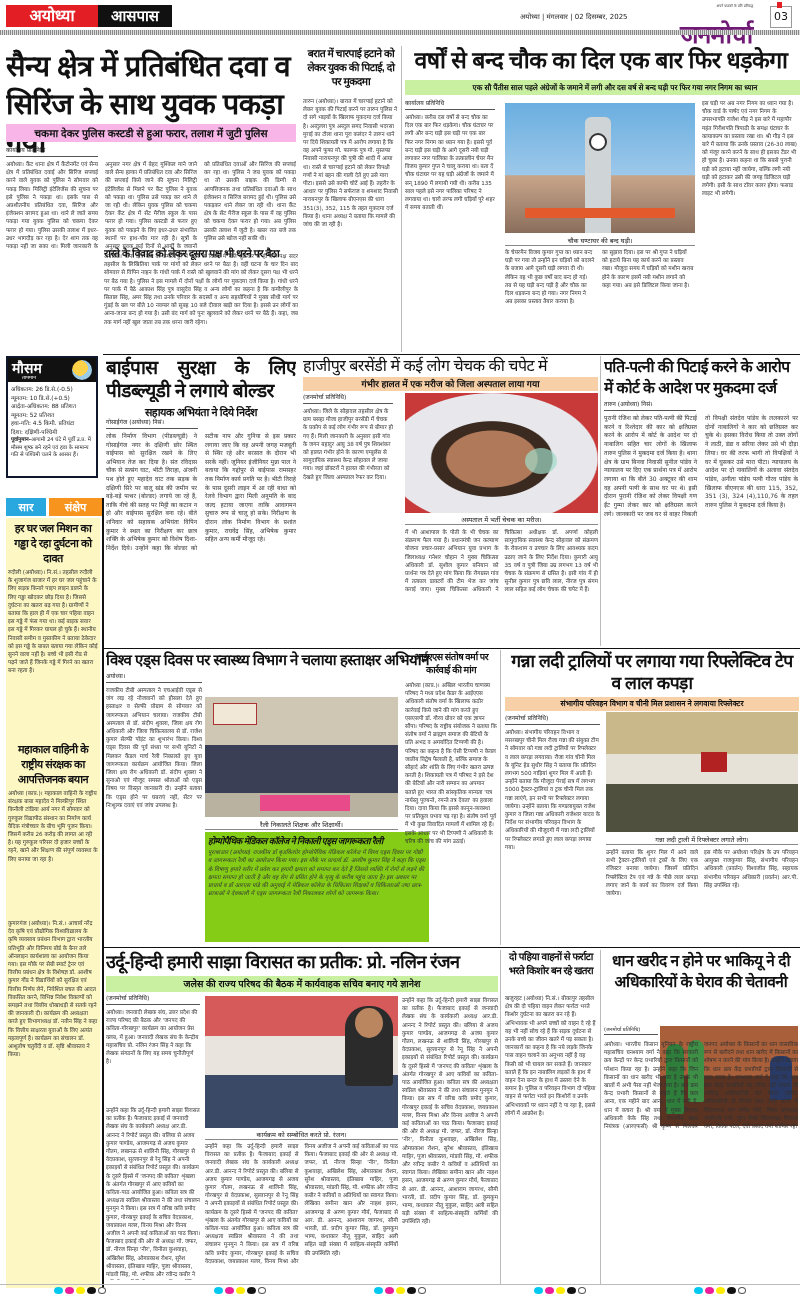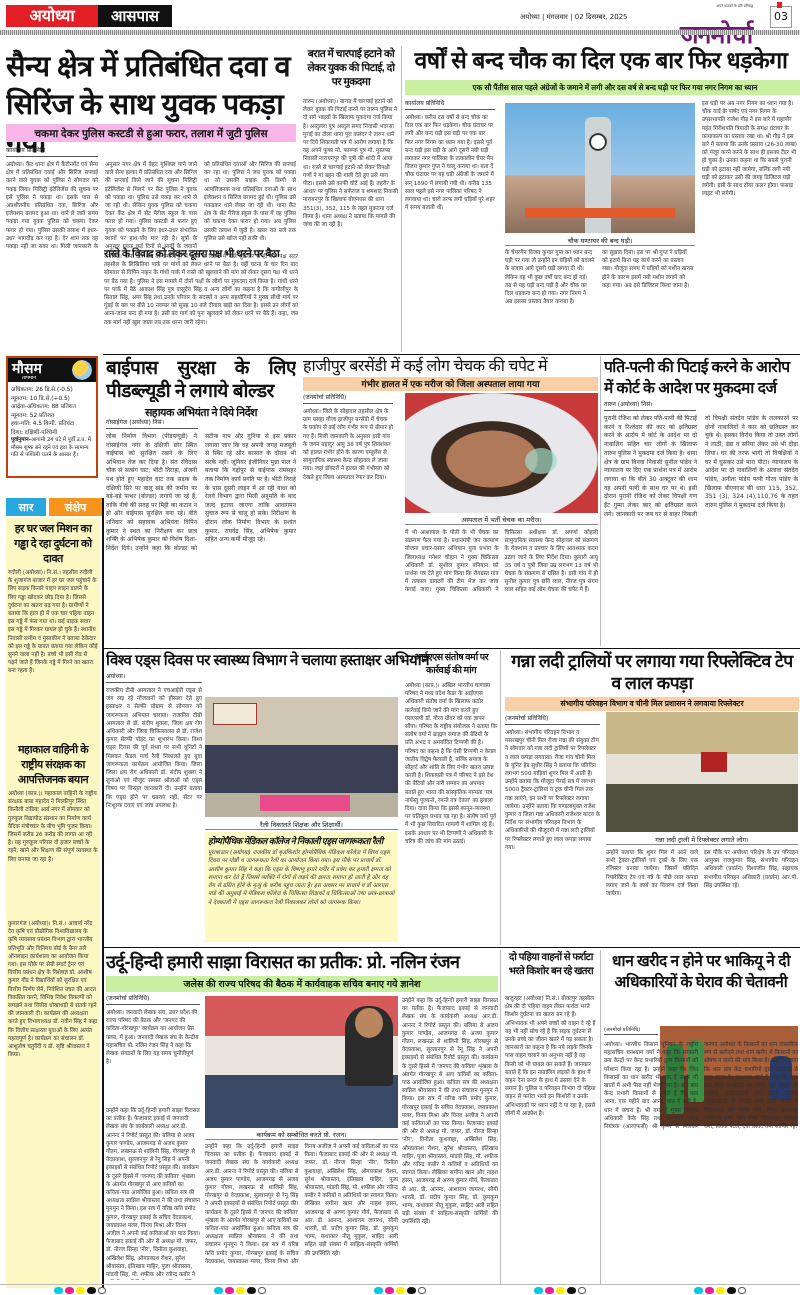--- a/index.html
+++ b/index.html
@@ -31,21 +31,21 @@
 <div class="abs hl" style="left:6px;top:47px;width:290px;font-size:29px;line-height:38px;">सैन्य क्षेत्र में प्रतिबंधित दवा व सिरिंज के साथ युवक पकड़ा गया</div>
 <div class="bar" style="left:6px;top:124px;width:290px;height:18px;background:#f7b5e8;font-size:10.5px;line-height:18px;">चकमा देकर पुलिस कस्टडी से हुआ फरार, तलाश में जुटी पुलिस</div>
 <div class="abs" style="left:6px;top:146px;width:290px;height:142px;">
   <div class="byline" style="width:92px;">कार्यालय प्रतिनिधि</div>
   <div class="txt" style="column-count:3;column-gap:7px;height:128px;margin-top:-14px;padding-top:14px;">अयोध्या। कैंट थाना क्षेत्र में कैंटोनमेंट एवं सैन्य क्षेत्र में प्रतिबंधित दवाई और सिरिंज सप्लाई करने वाले युवक को पुलिस ने सोमवार को पकड़ लिया। मिलिट्री इंटेलिजेंस की सूचना पर इसे पुलिस ने पकड़ा था। इसके पास से अप्रशीतनीय प्रतिबंधित दवा, सिरिंज और इंजेक्शन बरामद हुआ था। थाने ले जाते समय पकड़ा गया युवक पुलिस को चकमा देकर फरार हो गया। पुलिस उसकी तलाश में इधर-उधर भागदौड़ कर रहा है। देर शाम तक वह पकड़ा नहीं जा सका था। मिली जानकारी के अनुसार नगर क्षेत्र में बेहद मुश्किल माने जाने वाले सैन्य हल्का में प्रतिबंधित दवा और सिरिंज की सप्लाई किये जाने की सूचना मिलिट्री इंटेलिजेंस से मिलने पर कैंट पुलिस ने युवक को पकड़ा था। पुलिस उसे पकड़ कर थाने ले जा रही थी। लेकिन युवक पुलिस को चकमा देकर कैंट क्षेत्र में सेंट मैरीज स्कूल के पास फरार हो गया। पुलिस कस्टडी से फरार हुए युवक को पकड़ने के लिए इधर-उधर संभावित स्थानों पर हाथ-पाँव मार रही है। सूत्रों के अनुसार युवक कई दिनों से आर्मी के जवानों को प्रतिबंधित दवाओं और सिरिंज की सप्लाई कर रहा था। पुलिस ने जब युवक को पकड़ा था तो उसकी बाइक की डिग्गी से आपत्तिजनक तथा प्रतिबंधित दवाओं के साथ इंजेक्शन व सिरिंज बरामद हुई थी। पुलिस उसे पकड़कर थाने लेकर जा रही थी। थाना कैंट क्षेत्र के सेंट मैरीज स्कूल के पास में वह पुलिस को चकमा देकर फरार हो गया। अब पुलिस उसकी तलाश में जुटी है। खबर रात बजे तक पुलिस उसे खोज नहीं सकी थी।</div>
 </div>
 
 <div class="abs hl" style="left:104px;top:236px;width:194px;font-size:10.5px;line-height:14px;white-space:nowrap;margin-top:10px;">रास्ते के विवाद को लेकर दूसरा पक्ष भी धरने पर बैठा</div>
 <div class="abs txt" style="left:104px;top:252px;width:194px;height:100px;">अयोध्या। थाना क्षेत्र कैंट के कमौलीपुर में रास्ते के विवाद में बीते शुक्रवार से ही एक पक्ष सदर तहसील के लिखितिया पार्क पर मांगों को लेकर धरने पर बैठा है। वहीं घटना के चार दिन बाद सोमवार से विपिन नाहन के गांधी पार्क में रास्ते को खुलवाने की मांग को लेकर दूसरा पक्ष भी धरने पर बैठ गया है। पुलिस ने इस मामले में दोनों पक्षों के लोगों पर मुकदमा दर्ज किया है। गांधी धरने पर पार्क में बैठे आकाश सिंह पुत्र वासुदेव सिंह व अन्य लोगों का कहना है कि कमौलीपुर के सिताल सिंह, अमर सिंह तथा उनके परिवार के सदस्यों व अन्य सहयोगियों ने मुख्य सीधी मार्ग पर गुंडई के बल पर बीते 10 नवम्बर को सुबह 10 बजे दीवाल खड़ी कर दिया है। इससे उन लोगों का आना-जाना बन्द हो गया है। उसी बंद मार्ग को पुनः खुलवाने को लेकर धरने पर बैठे हैं। कहा, जब तक मार्ग नहीं खुल जाता तब तक धरना जारी रहेगा।</div>
 
-<div class="abs" style="left:6px;top:356px;width:92px;height:122px;border:2px solid #c2410c;">
+<div class="abs" style="left:6px;top:356px;width:92px;height:122px;border:2px solid #0f172a;">
   <div class="abs" style="left:0;top:0;width:88px;height:24px;background:#111;">
     <div class="abs" style="left:4px;top:0px;color:#fff;font:bold 14px 'Liberation Sans',sans-serif;">मौसम</div>
     <div class="abs" style="left:14px;top:16px;color:#fff;font-size:5px;">तापमान</div>
     <div class="abs" style="left:64px;top:2px;width:20px;height:20px;border-radius:50%;background:radial-gradient(circle at 40% 40%,#ffd24a 0 45%,#9ccbe8 46% 100%);"></div>
   </div>
   <div class="abs" style="left:3px;top:27px;width:84px;font-size:5.8px;line-height:8.5px;color:#222;">
     <div>अधिकतम: 26 डि.से.(-0.5)</div>
     <div>न्यूनतम: 10 डि.से.(+0.5)</div>
     <div>आर्द्रता-अधिकतम: 88 प्रतिशत</div>
     <div>न्यूनतम: 52 प्रतिशत</div>
@@ -122,21 +122,21 @@
 <div class="abs" style="left:106px;top:672px;width:96px;height:270px;">
   <div class="byline">अयोध्या।</div>
   <div class="txt" style="height:256px;">राजकीय टीबी अस्पताल ने एचआईवी एड्स से जंग लड़ रहे नौजवानों को हौसला देते हुए हस्ताक्षर व सेल्फी प्रोग्राम से सोमवार को जागरूकता अभियान चलाया। राजकीय टीबी अस्पताल से डॉ. संदीप शुक्ला, जिला क्षय रोग अधिकारी और जिला चिकित्सालय से डॉ. राजेश कुमार सेल्फी पॉइंट का शुभारंभ किया। विश्व एड्स दिवस की पूर्व संध्या पर सभी यूनिटों ने मिलकर कैंडल मार्च रैली निकालते हुए युवा जागरूकता कार्यक्रम आयोजित किया। जिला जिला क्षय रोग अधिकारी डॉ. संदीप शुक्ला ने सुनाओ एवं मौजूद समस्त श्रोताओं को एड्स विषय पर विस्तृत जानकारी दी। उन्होंने बताया कि एड्स होने पर घबराएं नहीं, सेंटर पर निःशुल्क दवाएं एवं जांच उपलब्ध है।</div>
 </div>
 <div class="photo" style="left:205px;top:697px;width:193px;height:120px;background:linear-gradient(180deg,#cfc7b4 0 40%,#3a3f55 40% 80%,#b9b2a0 80% 100%);">
   <div class="abs" style="left:55px;top:98px;width:90px;height:16px;background:#e84a8a;"></div>
   <div class="abs" style="left:8px;top:6px;width:44px;height:22px;background:#f2e8d8;border:1px solid #a33;"></div>
 </div>
 <div class="cap" style="left:205px;top:820px;width:193px;">रैली निकालते शिक्षक और शिक्षार्थी।</div>
 
-<div class="abs" style="left:205px;top:832px;width:193px;height:110px;background:#fef9c3;padding:3px;">
+<div class="abs" style="left:205px;top:832px;width:224px;height:110px;background:#84cc16;padding:3px;">
   <div class="hl" style="font-size:8.8px;line-height:13px;font-style:italic;white-space:nowrap;">होम्योपैथिक मेडिकल कॉलेज ने निकाली एड्स जागरूकता रैली</div>
   <div class="txt" style="font-style:italic;height:90px;font-size:5.8px;line-height:8.3px;text-align:left;">पूराबाजार (अयोध्या) राजकीय डॉ बृजकिशोर होम्योपैथिक मेडिकल कॉलेज में विश्व एड्स दिवस पर गोष्ठी व जागरूकता रैली का आयोजन किया गया। इस मौके पर प्राचार्य डॉ. आशीष कुमार सिंह ने कहा कि एड्स के विषाणु हमारे शरीर में प्रवेश कर हमारी क्षमता को समाप्त कर देते हैं जिससे व्यक्ति में रोगों से लड़ने की क्षमता समाप्त हो जाती है और वह रोग से ग्रसित होने के मृत्यु के करीब पहुंच जाता है। इस अवसर पर प्राचार्य व डॉ आरएस पांडे की अगुवाई में मेडिकल कॉलेज के चिकित्सा शिक्षकों व चिकित्साओं तथा छात्र-छात्राओं ने देवकाली में एड्स जागरूकता रैली निकालकर लोगों को जागरूक किया।</div>
 </div>
 
 <div class="abs hl" style="left:405px;top:650px;width:92px;font-size:9.5px;line-height:13px;text-align:center;">आईएएस संतोष वर्मा पर कार्रवाई की मांग</div>
 <div class="abs txt" style="left:405px;top:681px;width:92px;height:262px;text-align:left;">अयोध्या (काप्र.)। अखिल भारतीय चाणक्य परिषद ने मध्य प्रदेश कैडर के आईएएस अधिकारी संतोष वर्मा के खिलाफ कठोर कार्रवाई किये जाने की मांग करते हुए एसएसपी डॉ. गौरव ग्रोवर को एक ज्ञापन सौंपा। परिषद के राष्ट्रीय संयोजक ने बताया कि संतोष वर्मा ने ब्राह्मण समाज की बेटियों के प्रति अभद्र व अमर्यादित टिप्पणी की है। परिषद का कहना है कि ऐसी टिप्पणी न केवल जातीय विद्वेष फैलाती है, बल्कि समाज के सौहार्द और शांति के लिए गंभीर खतरा उत्पन्न करती है। शिकायती पत्र में परिषद ने इसे देश की बेटियों और नारी सम्मान का अपमान बताते हुए भारत की सांस्कृतिक मान्यता 'यत्र नार्यस्तु पूज्यन्ते, रमन्ते तत्र देवता' का हवाला दिया। दावा किया कि इससे कानून-व्यवस्था पर प्रतिकूल प्रभाव पड़ रहा है। संतोष वर्मा पूर्व में भी कुछ विवादित मामलों में शामिल रहे हैं। इसके आधार पर भी टिप्पणी ने अधिकारी के चरित्र की जांच की मांग उठाई।</div>
 <div class="vline" style="left:500px;top:650px;height:295px;background:#bbb;"></div>
 
 <div class="abs hl" style="left:505px;top:650px;width:294px;font-size:17.5px;line-height:22px;text-align:center;">गन्ना लदी ट्रालियों पर लगाया गया रिफ्लेक्टिव टेप व लाल कपड़ा</div>
 <div class="bar" style="left:505px;top:697px;width:294px;height:14px;background:#f8d0a8;font-size:7.6px;line-height:14px;">संभागीय परिवहन विभाग व चीनी मिल प्रशासन ने लगवाया रिफ्लेक्टर</div>

